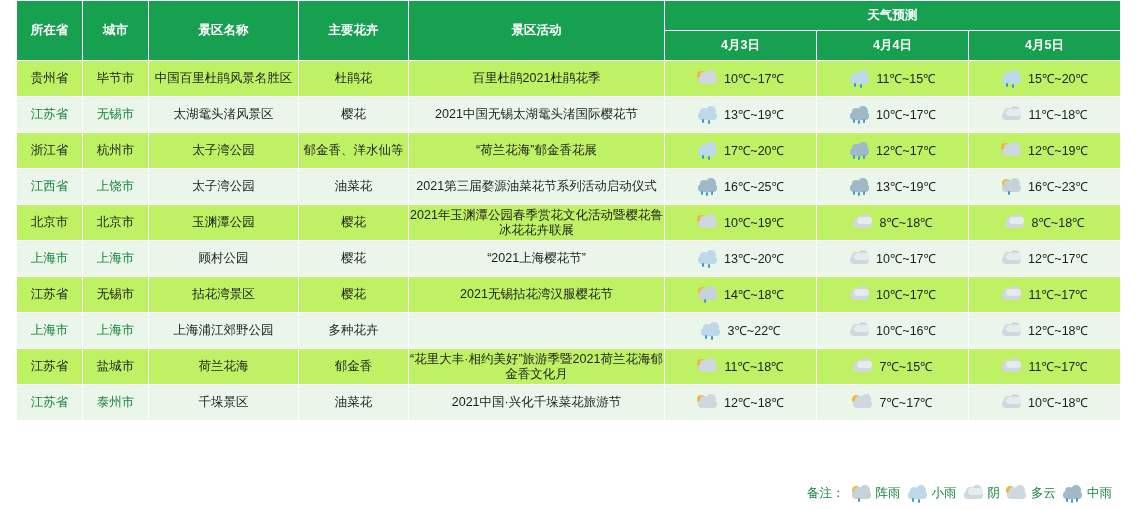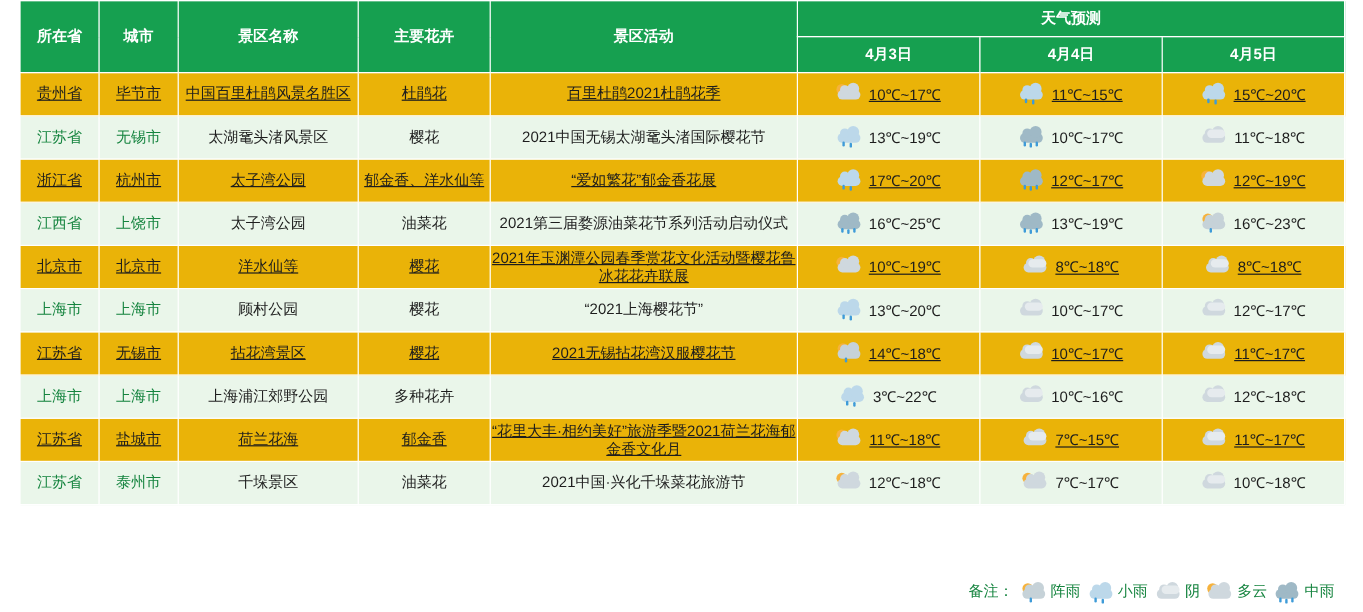--- a/index.html
+++ b/index.html
@@ -50,22 +50,21 @@
   thead th.tall {
     height: 58px;
   }
   tbody td {
     height: 35px;
     vertical-align: middle;
     text-align: center;
     color: #1d1d1d;
   }
   tbody tr.odd td {
-    background: #eab308;
-    text-decoration: underline;
+    background: #bef264;
   }
   tbody tr.even td {
     background: #eaf6ea;
   }
   td.prov, td.city {
     color: #15843f;
   }
   tbody tr.odd td.prov, tbody tr.odd td.city {
     color: #1d1d1d;
   }
@@ -73,21 +72,21 @@
     font-size: 12px;
     line-height: 15px;
     padding: 2px 4px;
   }
   td.wx {
     font-size: 12.5px;
     white-space: nowrap;
   }
   .wxwrap {
     display: flex;
-    align-items: flex-start;
+    align-items: flex-end;
     justify-content: center;
     gap: 5px;
   }
   .temps {
     display: inline-block;
   }
   
   .ic {
     position: relative;
     display: inline-block;
@@ -282,21 +281,21 @@
               </span>
               <span class="temps">11℃~18℃</span>
             </span>
           </td>
         </tr>
         <tr class="odd">
           <td class="prov">浙江省</td>
           <td class="city">杭州市</td>
           <td class="spot">太子湾公园</td>
           <td class="flower">郁金香、洋水仙等</td>
-          <td class="act">“爱如繁花”郁金香花展</td>
+          <td class="act">“荷兰花海”郁金香花展</td>
           <td class="wx">
             <span class="wxwrap">
               <span class="ic ic-xiaoyu">
                 <span class="cl"></span>
                 <span class="drop" style="left:5px;top:12px"></span>
                 <span class="drop" style="left:11px;top:13px"></span>
               </span>
               <span class="temps">17℃~20℃</span>
             </span>
           </td>
@@ -356,21 +355,21 @@
                 <span class="cl"></span>
                 <span class="drop" style="left:7px;top:12px"></span>
               </span>
               <span class="temps">16℃~23℃</span>
             </span>
           </td>
         </tr>
         <tr class="odd">
           <td class="prov">北京市</td>
           <td class="city">北京市</td>
-          <td class="spot">洋水仙等</td>
+          <td class="spot">玉渊潭公园</td>
           <td class="flower">樱花</td>
           <td class="act">2021年玉渊潭公园春季赏花文化活动暨樱花鲁冰花花卉联展</td>
           <td class="wx">
             <span class="wxwrap">
               <span class="ic ic-duoyun">
                 <span class="sun"></span>
                 <span class="cl"></span>
               </span>
               <span class="temps">10℃~19℃</span>
             </span>

